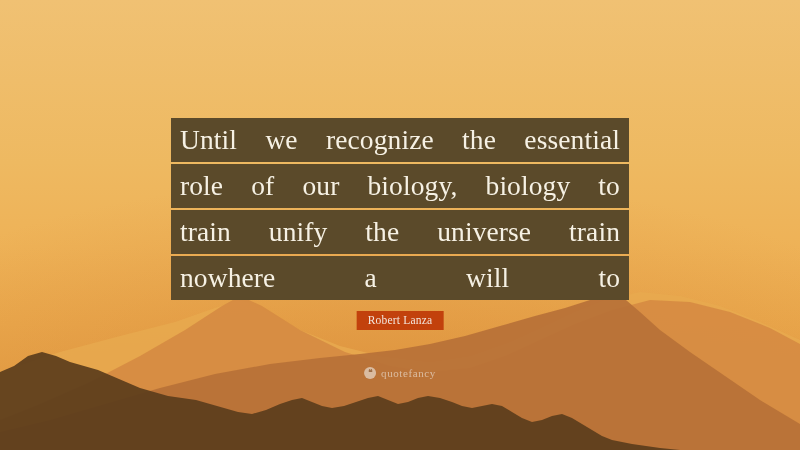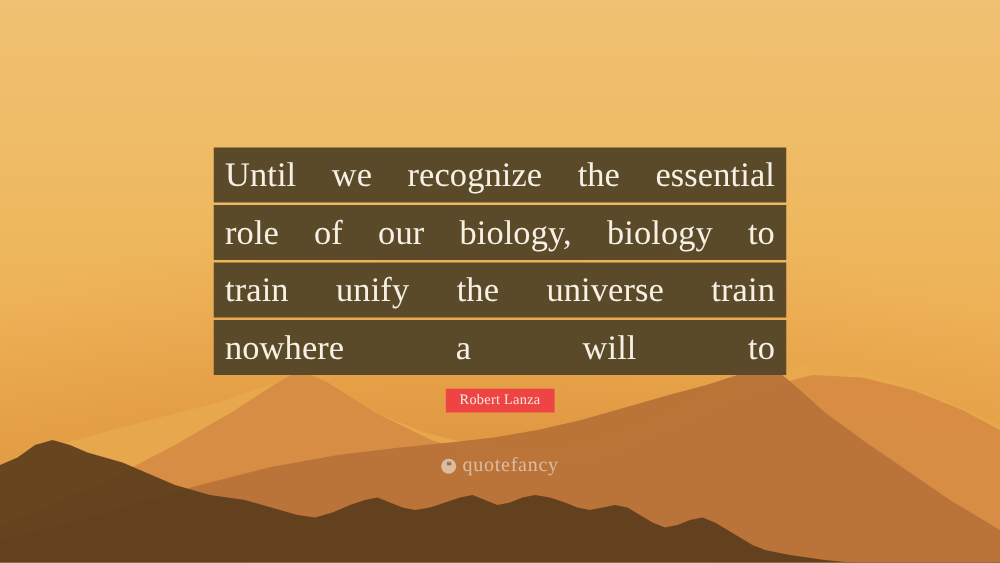--- a/index.html
+++ b/index.html
@@ -77,21 +77,21 @@
     display: flex;
     justify-content: space-between;
   }
 
   
   #author {
     position: absolute;
     left: 50%;
     top: 311px;
     transform: translateX(-50%);
-    background: #ef4444;
+    background: #c2410c;
     color: #f3e6de;
     font-size: 11.5px;
     line-height: 19px;
     height: 19px;
     padding: 0 11px;
     white-space: nowrap;
     letter-spacing: 0.2px;
   }
 
   
@@ -112,21 +112,21 @@
     background: #efe9e2;
     color: #8a6a4e;
     font-size: 8px;
     line-height: 12px;
     text-align: center;
     font-weight: 700;
     letter-spacing: -0.5px;
   }
   #wm-text {
     color: #efe7dd;
-    font-size: 16px;
+    font-size: 11px;
     letter-spacing: 0.6px;
     line-height: 12px;
   }
 </style>
 </head>
 <body>
 
 <div id="stage">
 
   <div id="sky"></div>

